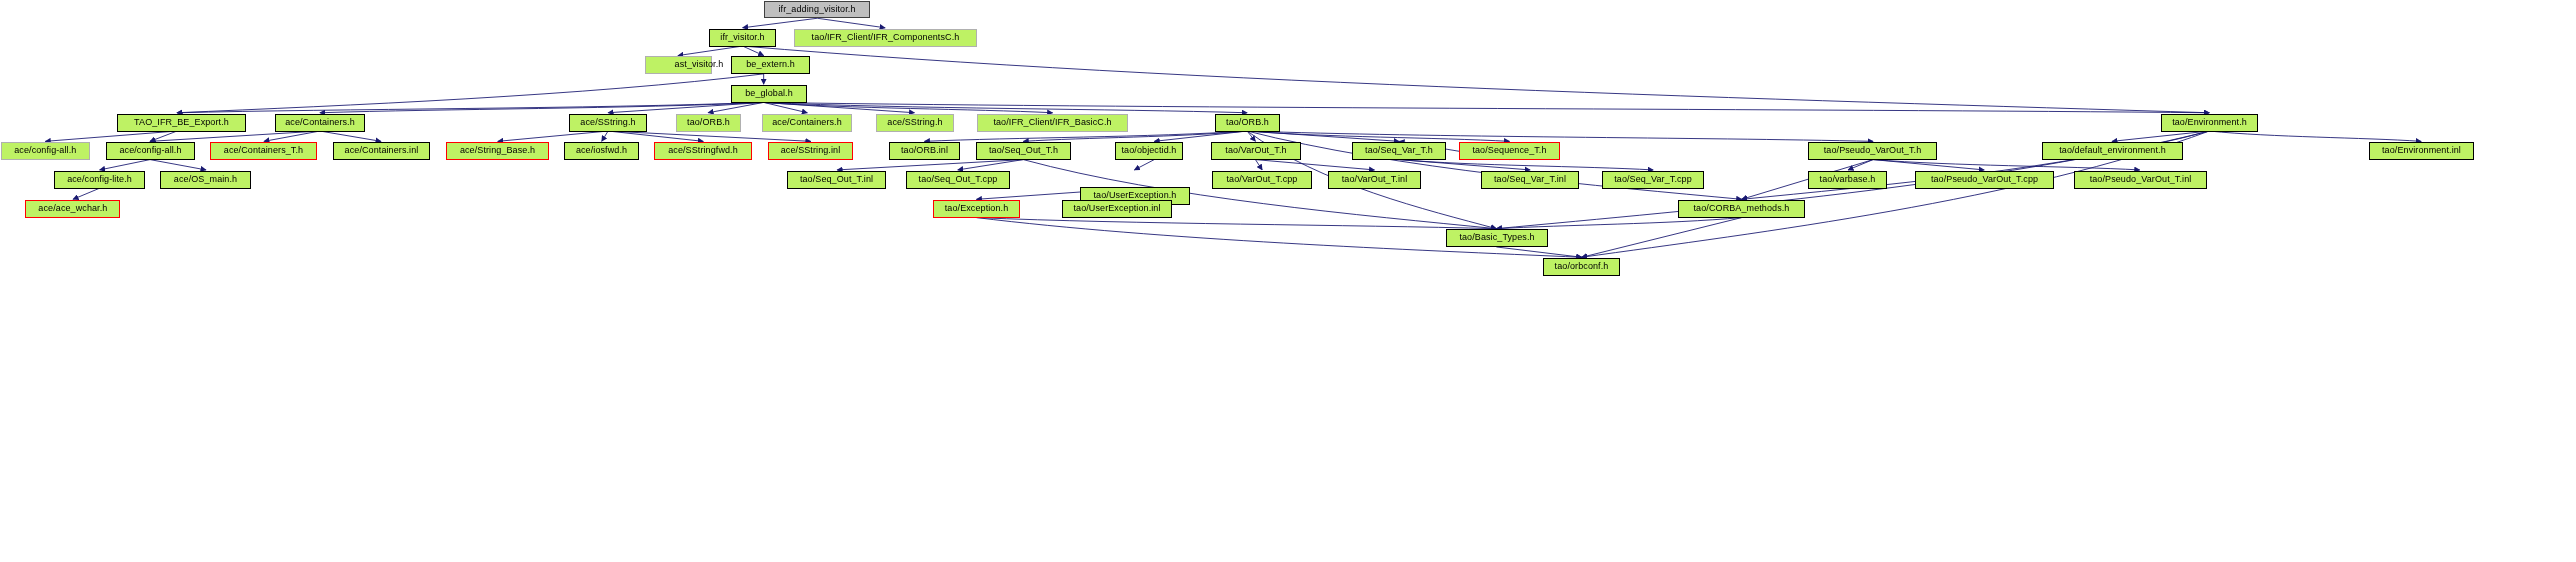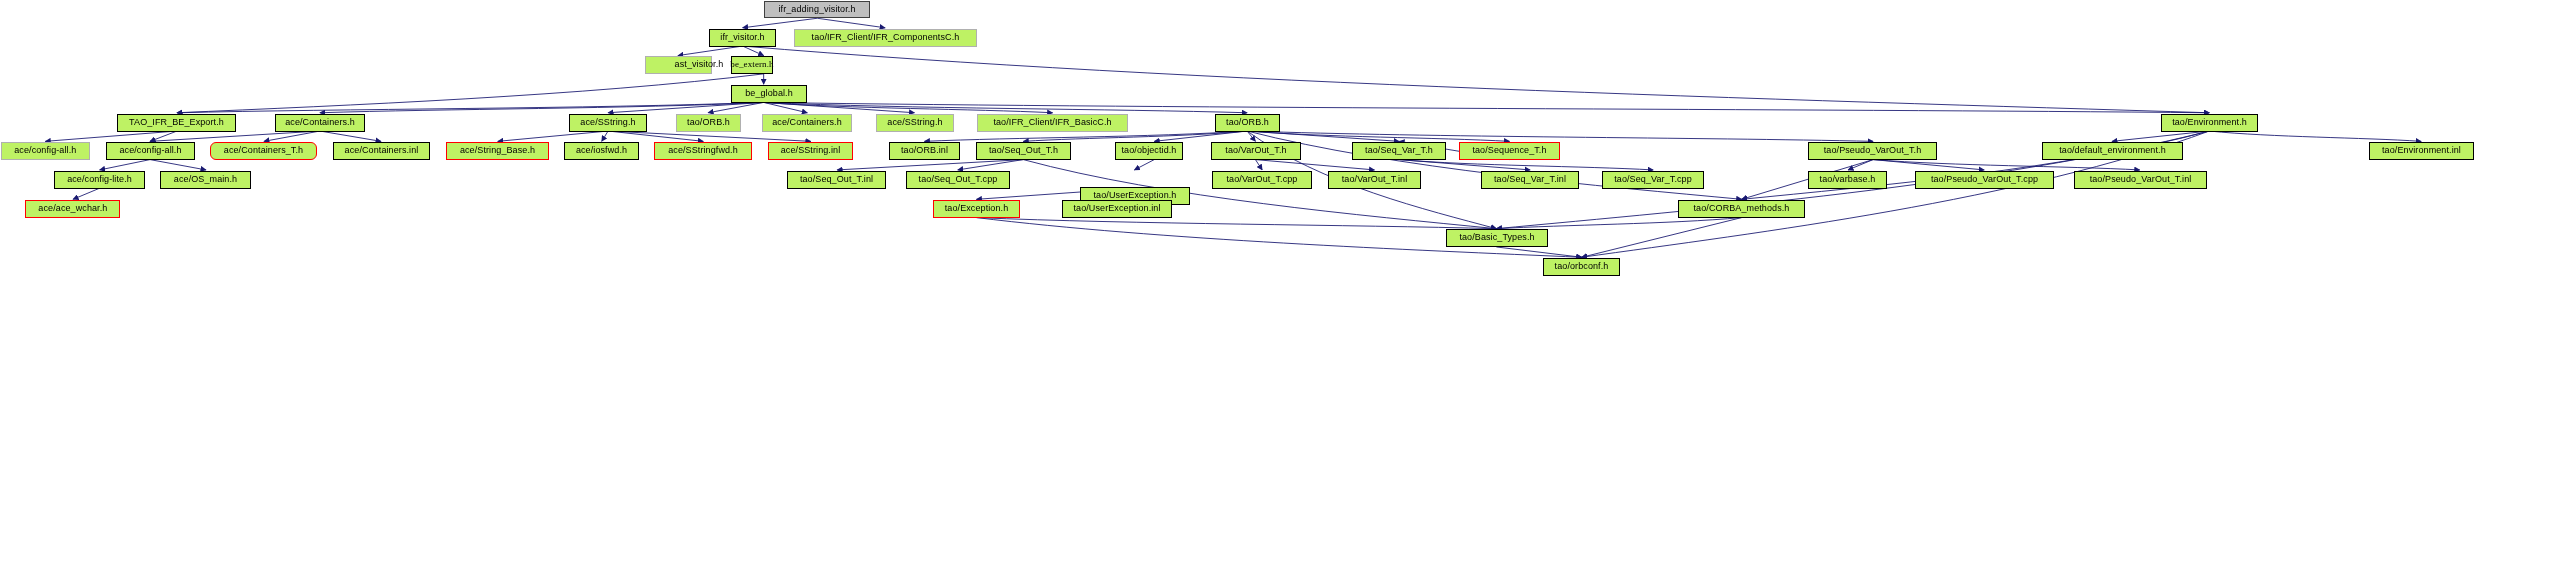--- a/index.html
+++ b/index.html
@@ -135,27 +135,27 @@
       </div>
       <div class="node black" style="left: 709px; top: 29px; width: 67px;">
         <span class="node-label">ifr_visitor.h</span>
       </div>
       <div class="node grey" style="left: 794px; top: 29px; width: 183px;">
         <span class="node-label">tao/IFR_Client/IFR_ComponentsC.h</span>
       </div>
       <div class="node grey" style="left: 645px; top: 56px; width: 67px; padding-left: 45px;">
         <span class="node-label">ast_visitor.h</span>
       </div>
-      <div class="node black" style="left: 731px; top: 56px; width: 42px; font-family: Liberation Serif, serif;">
+      <div class="node black" style="left: 731px; top: 56px; width: 79px;">
         <span class="node-label">be_extern.h</span>
       </div>
       <div class="node black" style="left: 731px; top: 85px; width: 76px;">
         <span class="node-label">be_global.h</span>
       </div>
-      <div class="node black" style="left: 117px; top: 114px; width: 119px;">
+      <div class="node black" style="left: 117px; top: 114px; width: 129px;">
         <span class="node-label">TAO_IFR_BE_Export.h</span>
       </div>
       <div class="node black" style="left: 275px; top: 114px; width: 90px;">
         <span class="node-label">ace/Containers.h</span>
       </div>
       <div class="node black" style="left: 569px; top: 114px; width: 78px;">
         <span class="node-label">ace/SString.h</span>
       </div>
       <div class="node grey" style="left: 676px; top: 114px; width: 65px;">
         <span class="node-label">tao/ORB.h</span>
@@ -174,21 +174,21 @@
       </div>
       <div class="node black" style="left: 2161px; top: 114px; width: 97px;">
         <span class="node-label">tao/Environment.h</span>
       </div>
       <div class="node grey" style="left: 0.8px; top: 142px; width: 89px;">
         <span class="node-label">ace/config-all.h</span>
       </div>
       <div class="node black" style="left: 106px; top: 142px; width: 89px;">
         <span class="node-label">ace/config-all.h</span>
       </div>
-      <div class="node red" style="left: 210px; top: 142px; width: 107px; border-radius: 6px;">
+      <div class="node red" style="left: 210px; top: 142px; width: 107px;">
         <span class="node-label">ace/Containers_T.h</span>
       </div>
       <div class="node black" style="left: 333px; top: 142px; width: 97px;">
         <span class="node-label">ace/Containers.inl</span>
       </div>
       <div class="node red" style="left: 446px; top: 142px; width: 103px;">
         <span class="node-label">ace/String_Base.h</span>
       </div>
       <div class="node black" style="left: 564px; top: 142px; width: 75px;">
         <span class="node-label">ace/iosfwd.h</span>

